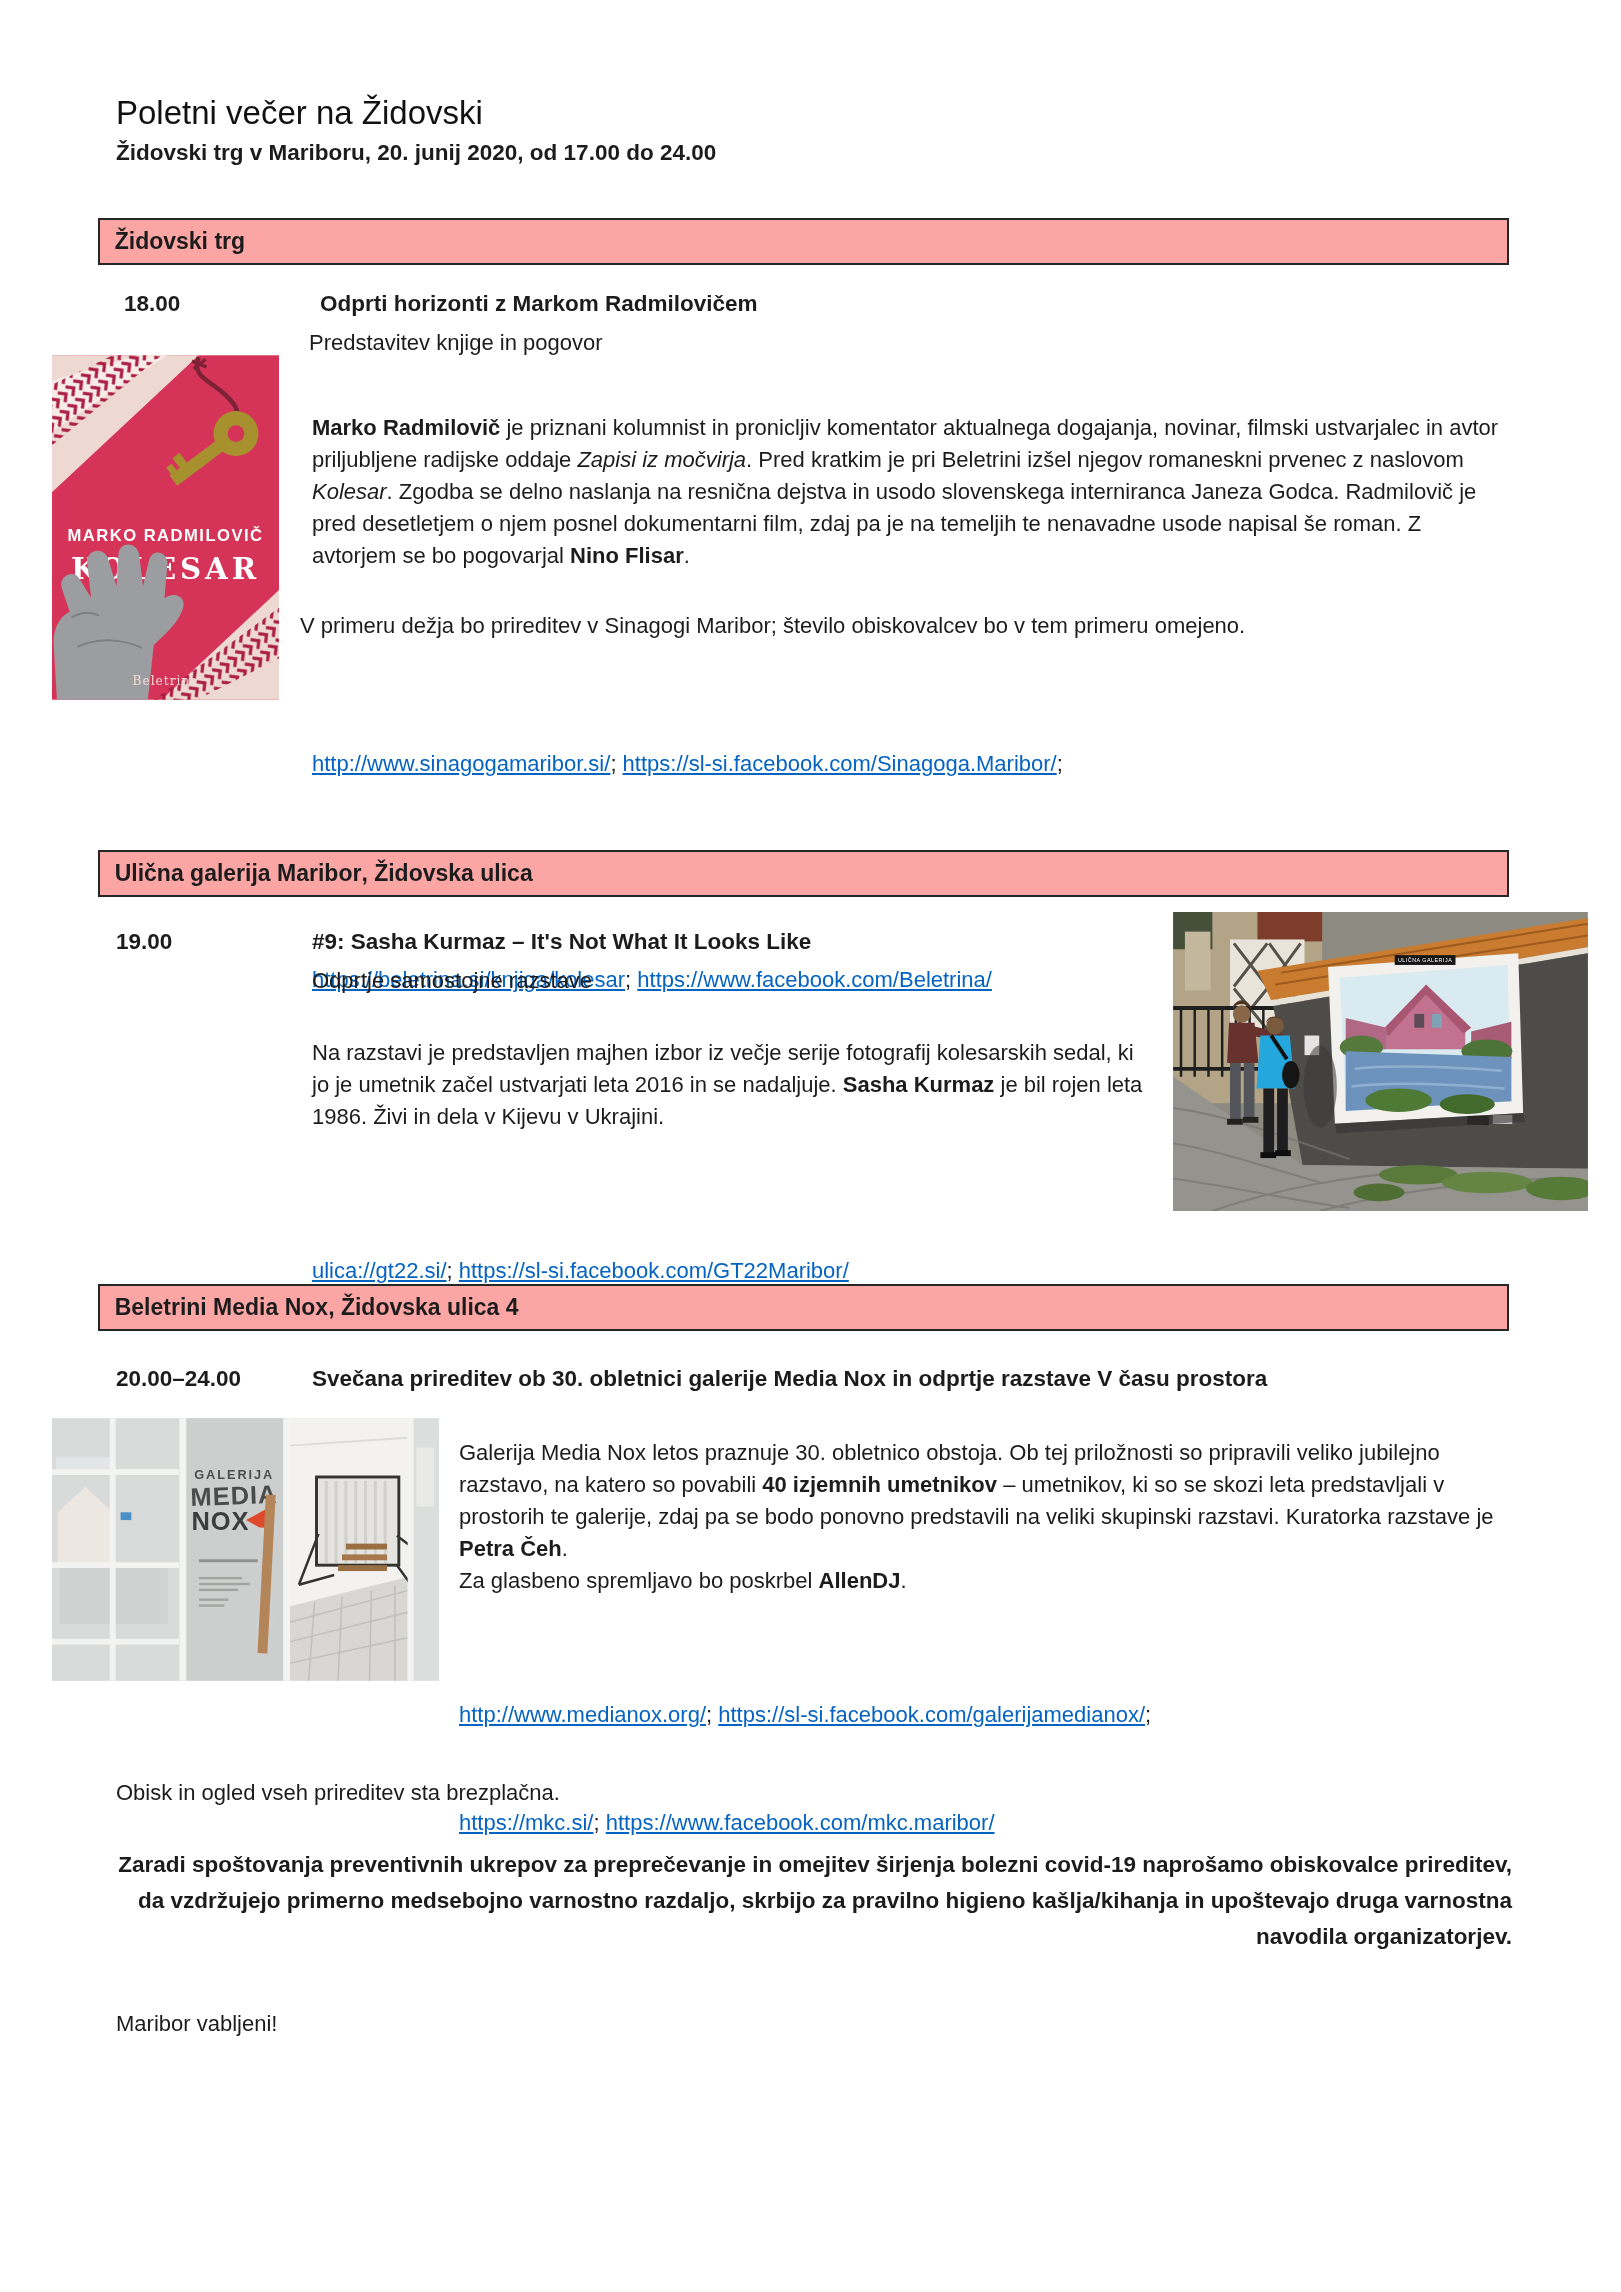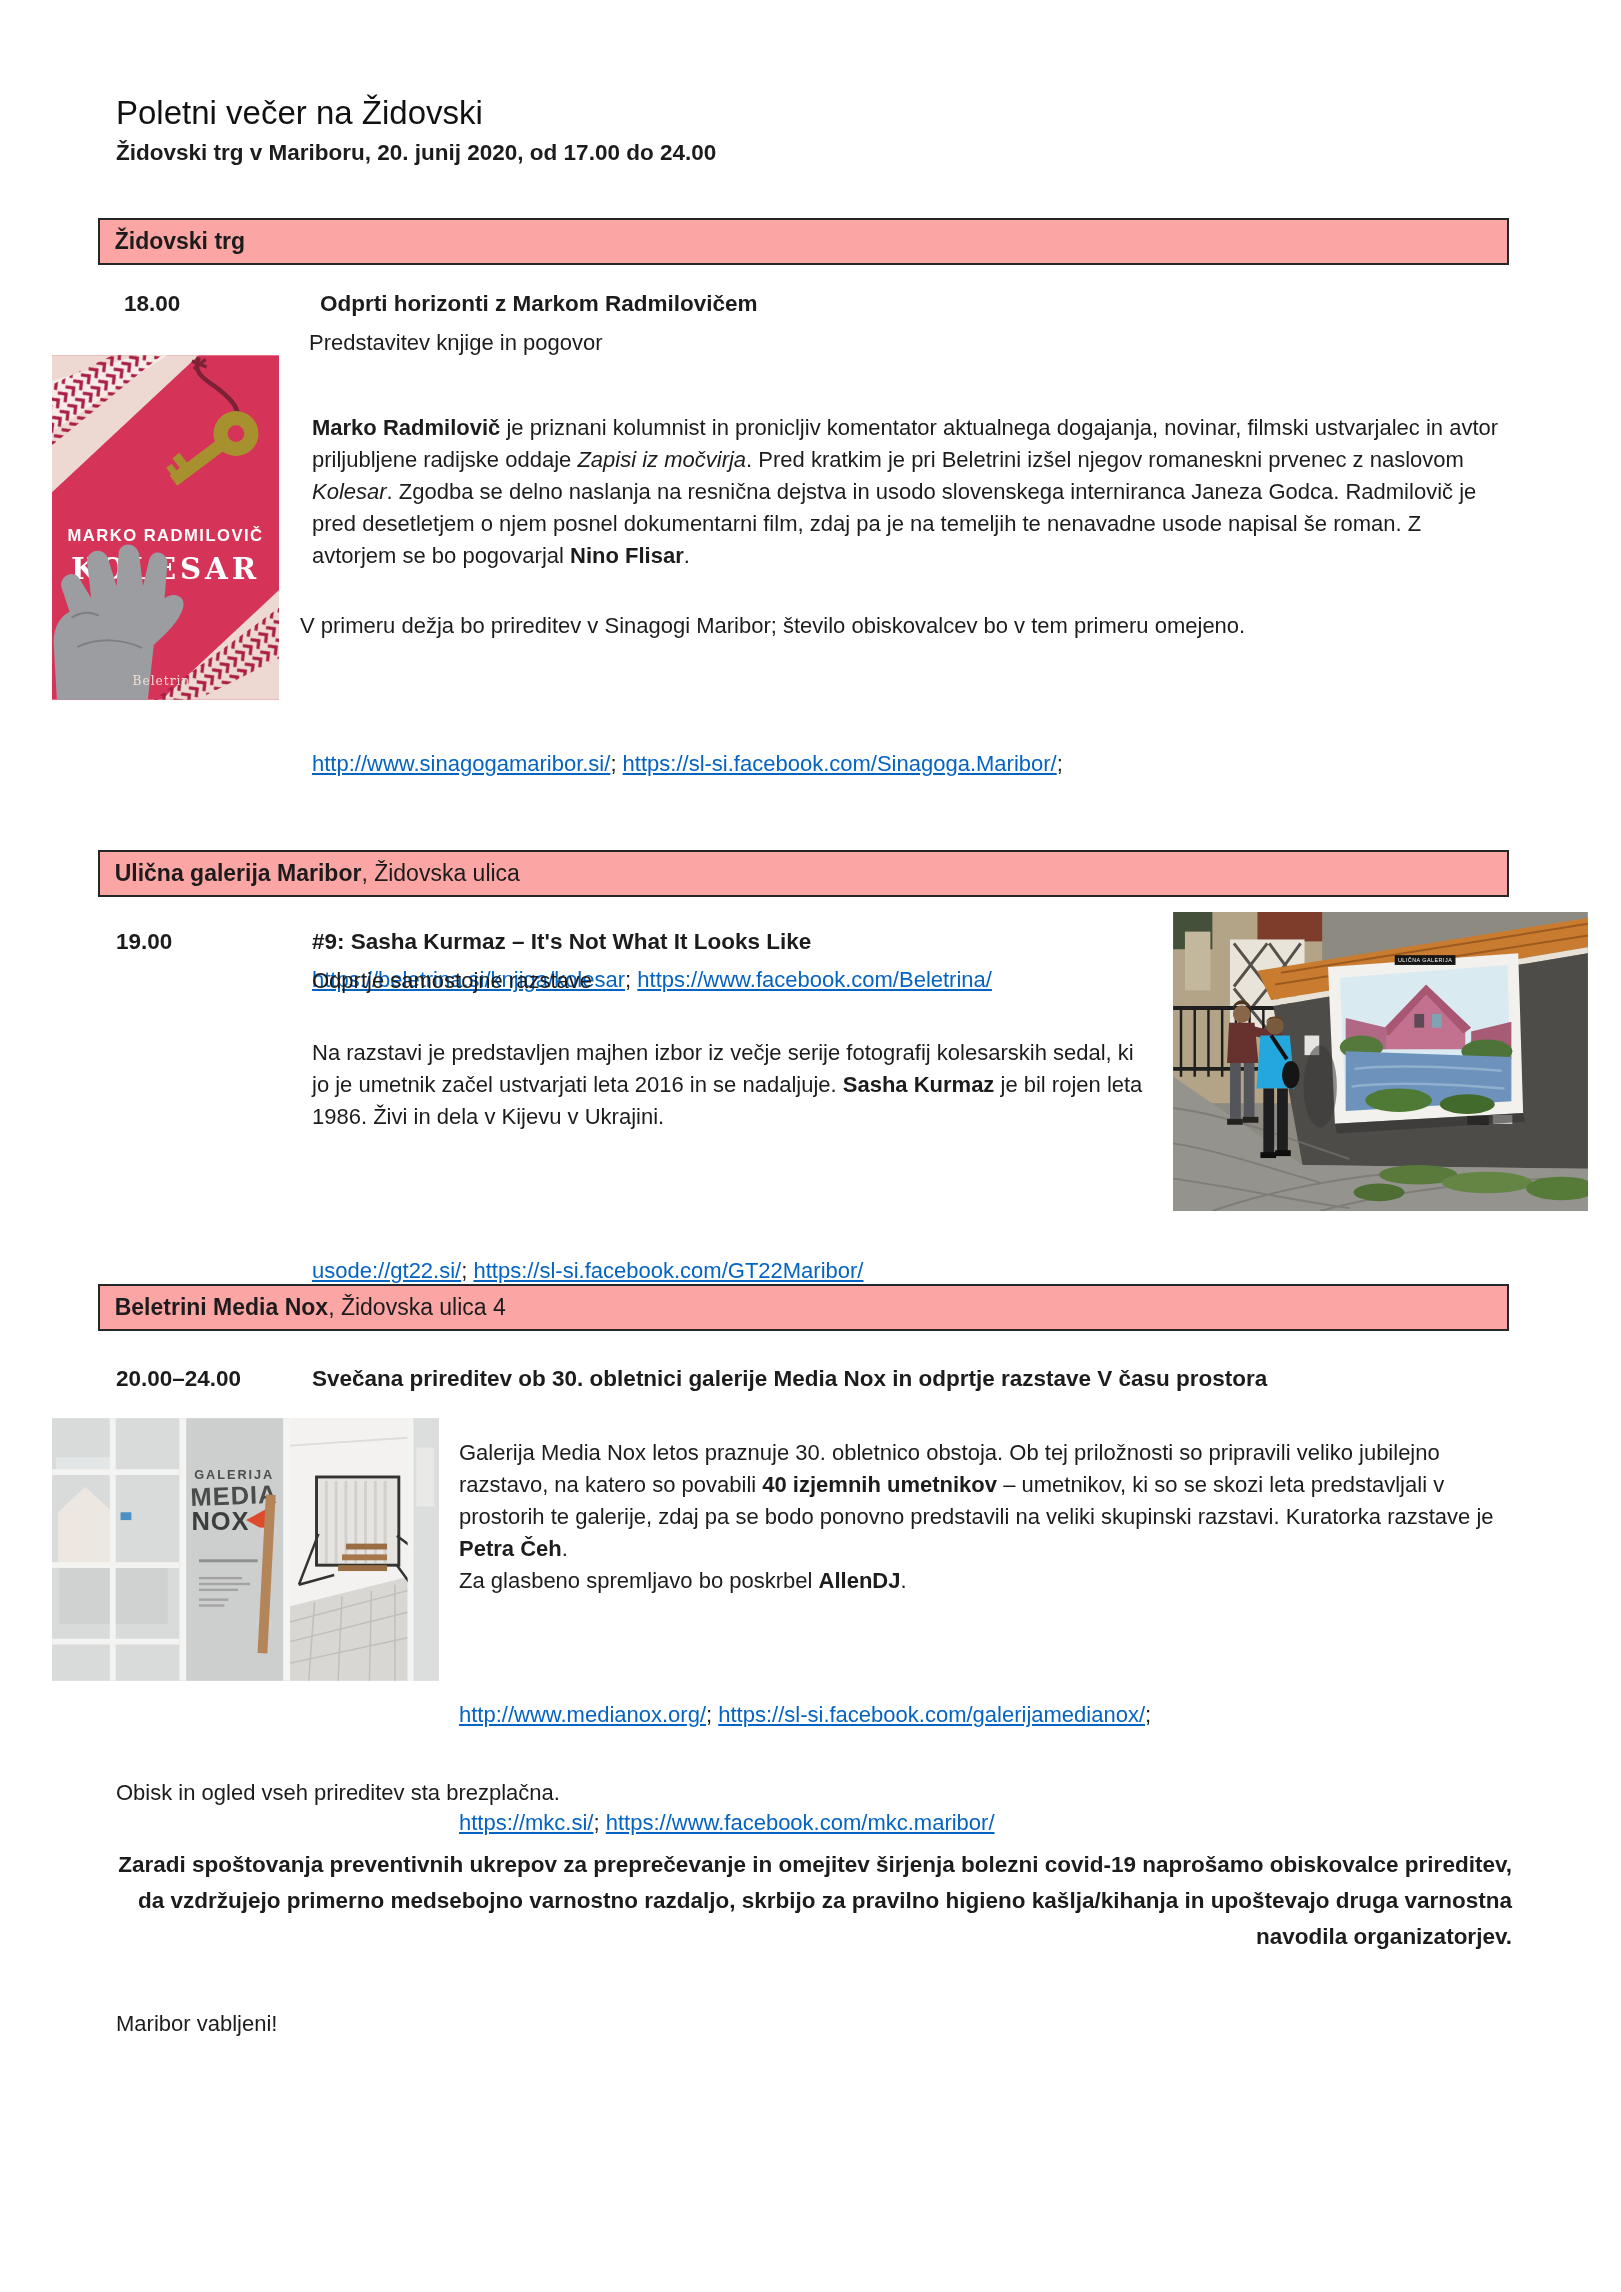--- a/index.html
+++ b/index.html
@@ -9,21 +9,21 @@
     font-family:"Liberation Sans", sans-serif; color:#1c1c1c; overflow:hidden;
   }
   .abs { position:absolute; }
   .doc-title { font-size:33px; font-weight:400; color:#111; }
   .doc-subtitle { font-size:22.5px; font-weight:700; margin-top:7.8px; }
   .venue-box {
     border:2px solid #262626; height:47px; display:flex; align-items:center;
     padding-left:14.7px; font-size:23px; background:#fca5a5;
   }
   .venue-bold { font-weight:700; }
-  .venue-rest { font-weight:400; white-space:pre; }
+  .venue-rest { font-weight:700; white-space:pre; }
   .event-row { display:flex; font-size:22.5px; font-weight:700; }
   .event-time { width:196px; flex:none; }
   .event-sub { font-size:22px; font-weight:400; }
   .para { font-size:22px; line-height:32px; }
   .para .b { font-weight:700; }
   .para .i { font-style:italic; }
   .links { font-size:22px; line-height:36px; white-space:pre-wrap; }
   a.link { color:#0563C1; text-decoration:underline; cursor:pointer; }
   .sep { color:#1c1c1c; }
   .footer-note { font-size:22px; }
@@ -193,21 +193,21 @@
         <rect x="104" y="243" width="16" height="6" fill="#0e0e0e"></rect>
       </g>
     </svg>
   </div>
 
   <div class="abs para" style="left:312px; top:1037px; width:843px;">
     <span>Na razstavi je predstavljen majhen izbor iz večje serije fotografij kolesarskih sedal, ki jo je umetnik začel ustvarjati leta 2016 in se nadaljuje. </span><span class="b">Sasha Kurmaz</span><span> je bil rojen leta 1986. Živi in dela v Kijevu v Ukrajini.</span>
   </div>
 
   <div class="abs links" style="left:312px; top:1181px; width:882px;">
-    <div><a class="link" href="#">usode://gt22.si/</a><span class="sep">; </span><a class="link" href="#">https://sl-si.facebook.com/GT22Maribor/</a><span class="sep"></span></div>
+    <div><a class="link" href="#">ulica://gt22.si/</a><span class="sep">; </span><a class="link" href="#">https://sl-si.facebook.com/GT22Maribor/</a><span class="sep"></span></div>
   </div>
 
   <div class="abs venue-box" style="left:98px; top:1284px; width:1411px;">
     <span class="venue-bold">Beletrini Media Nox</span>
       <span class="venue-rest">, Židovska ulica 4</span>
   </div>
 
   <div class="abs event-row" style="left:116px; top:1366px; width:1392px;">
     <div class="event-time">20.00–24.00</div>
     <div>Svečana prireditev ob 30. obletnici galerije Media Nox in odprtje razstave V času prostora</div>

